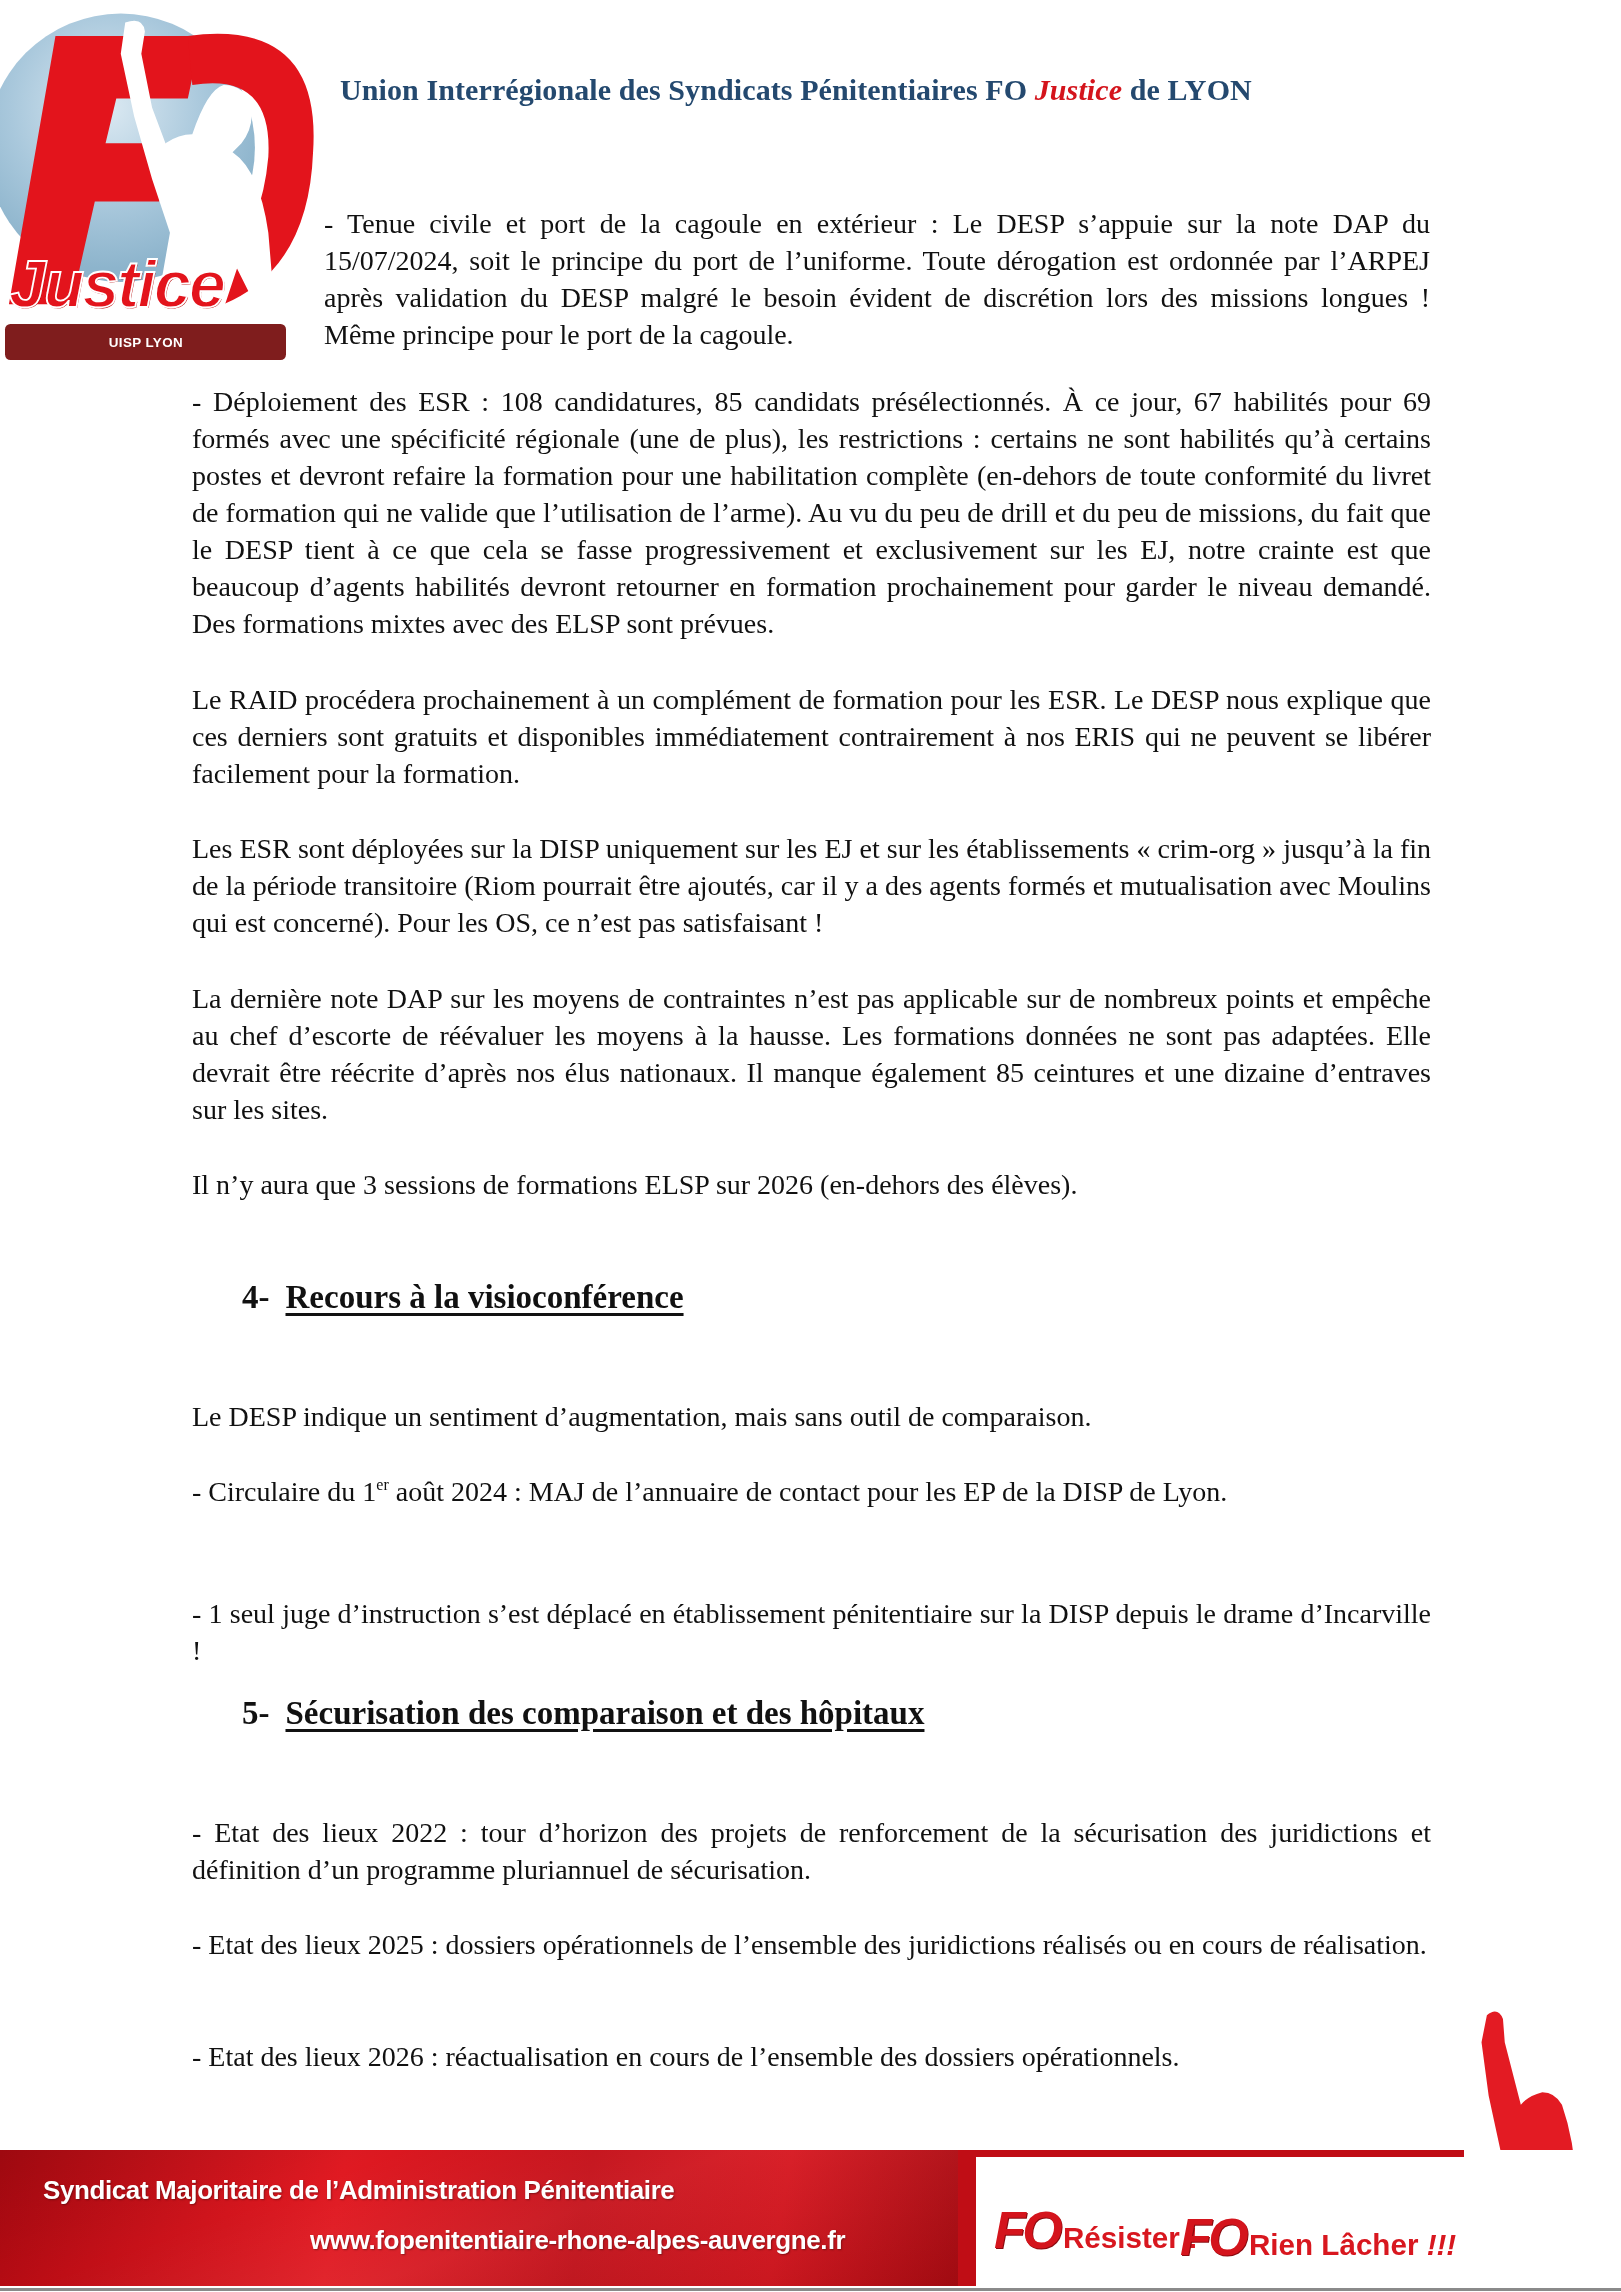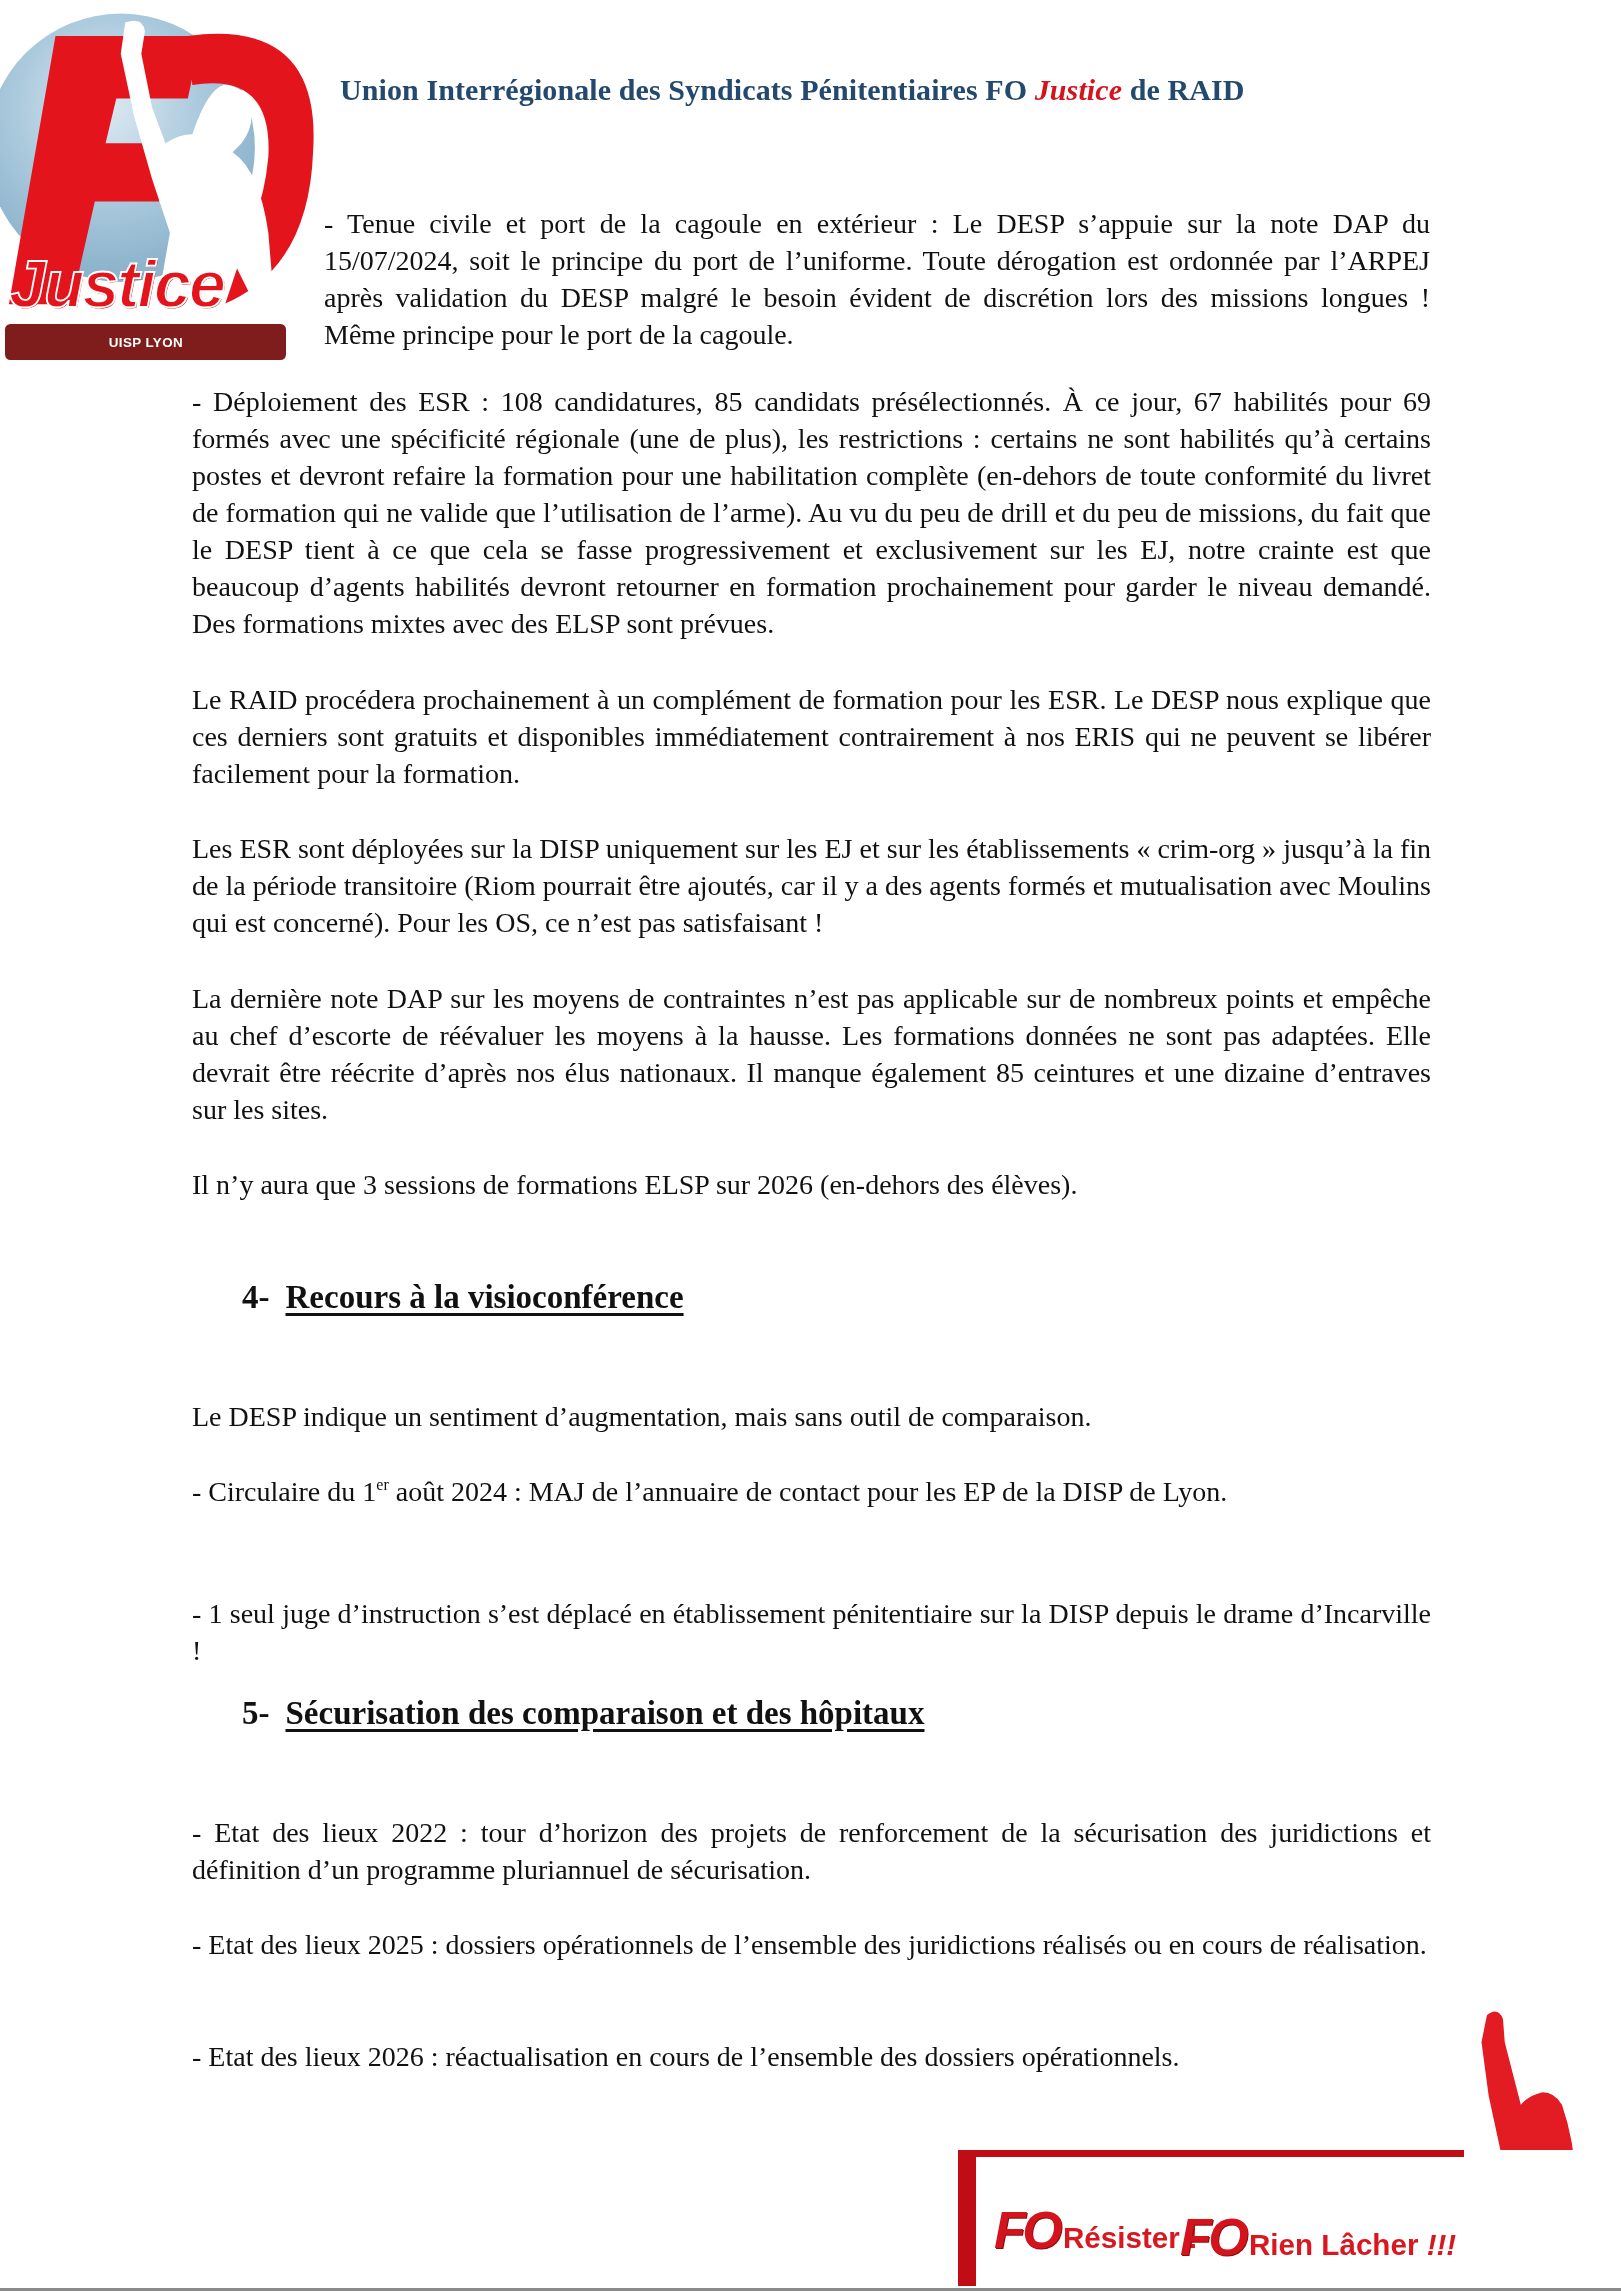--- a/index.html
+++ b/index.html
@@ -67,21 +67,21 @@
     <path d="M62 40 L225 40 L210 110 L130 110 L118 160 L190 160 L178 225 L106 225 L80 340 L10 340 Z" fill="#e3141c"></path>
 
     <path d="M210 40 Q360 20 350 170 Q345 300 250 340 L200 340 Q290 290 300 175 Q305 80 215 95 Z" fill="#e3141c"></path>
 
     <path d="M140 25 Q160 18 162 35 L158 60 L170 120 L185 160 Q200 150 215 150 Q232 100 250 95 Q275 95 280 120 Q285 140 270 160 L260 170 Q290 190 300 260 L305 320 Q315 330 310 345 Q298 355 285 340 L265 300 L250 345 L175 345 L190 260 L170 200 L150 130 L135 60 Z" fill="#ffffff"></path>
   </svg>
   <div class="logo-justice">Justice</div>
   <div class="logo-badge">UISP LYON</div>
 </div>
 
-<div class="header-title"><span>Union Interrégionale des Syndicats Pénitentiaires FO </span><span class="accent">Justice</span><span> de RAID</span></div>
+<div class="header-title"><span>Union Interrégionale des Syndicats Pénitentiaires FO </span><span class="accent">Justice</span><span> de LYON</span></div>
 
 <div class="p indent-block">- Tenue civile et port de la cagoule en extérieur : Le DESP s’appuie sur la note DAP du 15/07/2024, soit le principe du port de l’uniforme. Toute dérogation est ordonnée par l’ARPEJ après validation du DESP malgré le besoin évident de discrétion lors des missions longues ! Même principe pour le port de la cagoule.</div>
 
 <div class="p main" style="top:383px;">- Déploiement des ESR : 108 candidatures, 85 candidats présélectionnés. À ce jour, 67 habilités pour 69 formés avec une spécificité régionale (une de plus), les restrictions : certains ne sont habilités qu’à certains postes et devront refaire la formation pour une habilitation complète (en-dehors de toute conformité du livret de formation qui ne valide que l’utilisation de l’arme). Au vu du peu de drill et du peu de missions, du fait que le DESP tient à ce que cela se fasse progressivement et exclusivement sur les EJ, notre crainte est que beaucoup d’agents habilités devront retourner en formation prochainement pour garder le niveau demandé. Des formations mixtes avec des ELSP sont prévues.</div>
 <div class="p main" style="top:681px;">Le RAID procédera prochainement à un complément de formation pour les ESR. Le DESP nous explique que ces derniers sont gratuits et disponibles immédiatement contrairement à nos ERIS qui ne peuvent se libérer facilement pour la formation.</div>
 <div class="p main" style="top:830px;">Les ESR sont déployées sur la DISP uniquement sur les EJ et sur les établissements « crim-org » jusqu’à la fin de la période transitoire (Riom pourrait être ajoutés, car il y a des agents formés et mutualisation avec Moulins qui est concerné). Pour les OS, ce n’est pas satisfaisant !</div>
 <div class="p main" style="top:980px;">La dernière note DAP sur les moyens de contraintes n’est pas applicable sur de nombreux points et empêche au chef d’escorte de réévaluer les moyens à la hausse. Les formations données ne sont pas adaptées. Elle devrait être réécrite d’après nos élus nationaux. Il manque également 85 ceintures et une dizaine d’entraves sur les sites.</div>
 <div class="p main" style="top:1166px;">Il n’y aura que 3 sessions de formations ELSP sur 2026 (en-dehors des élèves).</div>
 
 <div class="heading" style="top:1279px;">
@@ -96,20 +96,24 @@
 </div>
 <div class="p main" style="top:1814px;">- Etat des lieux 2022 : tour d’horizon des projets de renforcement de la sécurisation des juridictions et définition d’un programme pluriannuel de sécurisation.</div>
 <div class="p main" style="top:1926px;">- Etat des lieux 2025 : dossiers opérationnels de l’ensemble des juridictions réalisés ou en cours de réalisation.</div>
 <div class="p main" style="top:2038px;">- Etat des lieux 2026 : réactualisation en cours de l’ensemble des dossiers opérationnels.</div>
 
 <svg class="fist-figure" viewBox="0 0 160 290">
   <path d="M20 10 Q32 0 38 14 L40 40 L58 110 Q66 100 82 96 Q96 96 104 110 Q118 150 120 200 L135 235 Q145 250 132 258 Q120 262 112 246 L100 220 L100 275 L30 275 L40 210 L35 160 L22 100 L14 40 Z" fill="#e31b23"></path>
 </svg>
 
 <div class="footer">
+  <div class="footer-red" style="top:1.8px;">
+    <div class="footer-line1">Syndicat Majoritaire de l’Administration Pénitentiaire</div>
+    <div class="footer-line2">www.fopenitentiaire-rhone-alpes-auvergne.fr</div>
+  </div>
   <div class="footer-white" style="left:958px; top:1.8px;"></div>
   <div style="position:absolute; left:958px; top:1.8px; width:18px; height:136px; background:#c00d15;"></div>
   <div style="position:absolute; left:958px; top:1.8px; width:506px; height:7.2px; background:#c00d15;"></div>
   <div class="slogan" style="left:974px;margin-left:20px;">
     <span class="fo">FO</span>
     <span class="txt">Résister !</span>
   </div>
   <div class="slogan" style="left:1180px;margin-top:7px;">
     <span class="fo">FO</span>
     <span class="txt"><span>Rien Lâcher </span><i>!!!</i></span>

